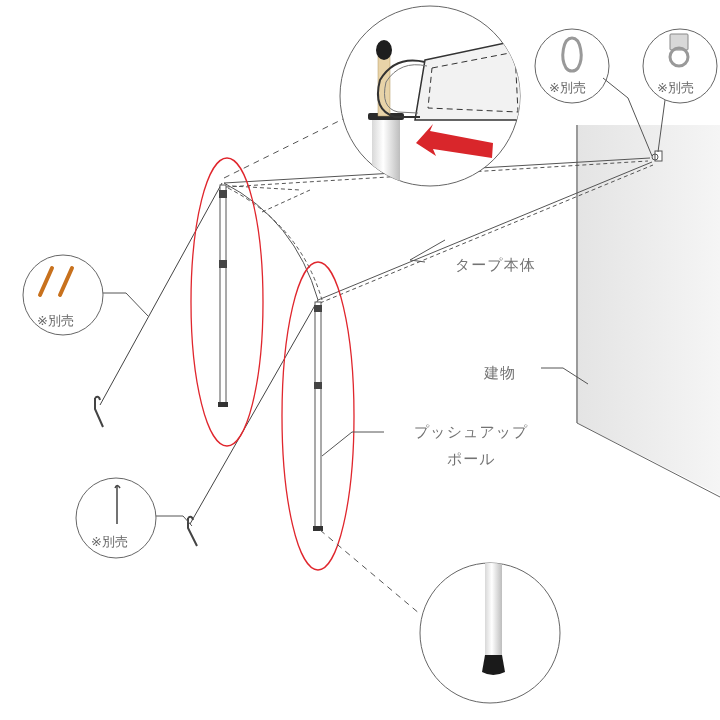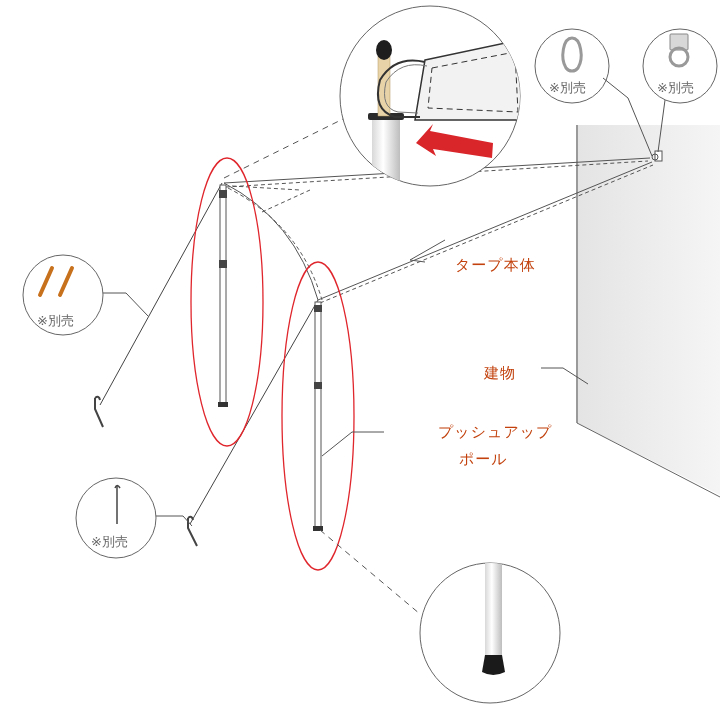--- a/index.html
+++ b/index.html
@@ -1,19 +1,19 @@
 <!DOCTYPE html>
 <html><head>
   <meta charset="utf-8">
   <style>
     html, body { margin: 0; padding: 0; background: #ffffff; }
     body { width: 720px; height: 720px; position: relative; overflow: hidden;
            font-family: "DejaVu Sans", "Liberation Sans", sans-serif; }
     #stage { position: absolute; left: 0; top: 0; width: 720px; height: 720px; }
-    .label { position: absolute; color: #c2410c; font-size: 15px; letter-spacing: 1px;
+    .label { position: absolute; color: #737373; font-size: 15px; letter-spacing: 1px;
              white-space: nowrap; line-height: 1.3; }
     .sold-sep { position: absolute; color: #666666; font-size: 13px; white-space: nowrap; }
   </style>
 </head>
 <body>
 
 <div id="stage">
   <svg width="720" height="720" viewBox="0 0 720 720" xmlns="http://www.w3.org/2000/svg">
     <defs>
       <linearGradient id="wallGrad" x1="0" y1="0" x2="1" y2="0">
@@ -152,20 +152,20 @@
     <g stroke="#555" stroke-width="1" fill="none">
       <polyline points="425,262 410,260 445,240"></polyline>
       <polyline points="541,368 563,368 588,384"></polyline>
       <polyline points="384,432 352,432 322,456"></polyline>
     </g>
   </svg>
 
   
   <div class="label" style="left:455px; top:256px;">タープ本体</div>
   <div class="label" style="left:484px; top:364px;">建物</div>
-  <div class="label" style="left:414px; top:423px;margin-left:24px;">プッシュアップ</div>
-  <div class="label" style="left:447px; top:450px;margin-left:12px;">ポール</div>
+  <div class="label" style="left:414px; top:423px;">プッシュアップ</div>
+  <div class="label" style="left:447px; top:450px;">ポール</div>
 
   <div class="sold-sep" style="left:549px; top:79px;">※別売</div>
   <div class="sold-sep" style="left:657px; top:79px;">※別売</div>
   <div class="sold-sep" style="left:37px; top:312px;">※別売</div>
   <div class="sold-sep" style="left:91px; top:533px;">※別売</div>
 </div>
 
 </body></html>

